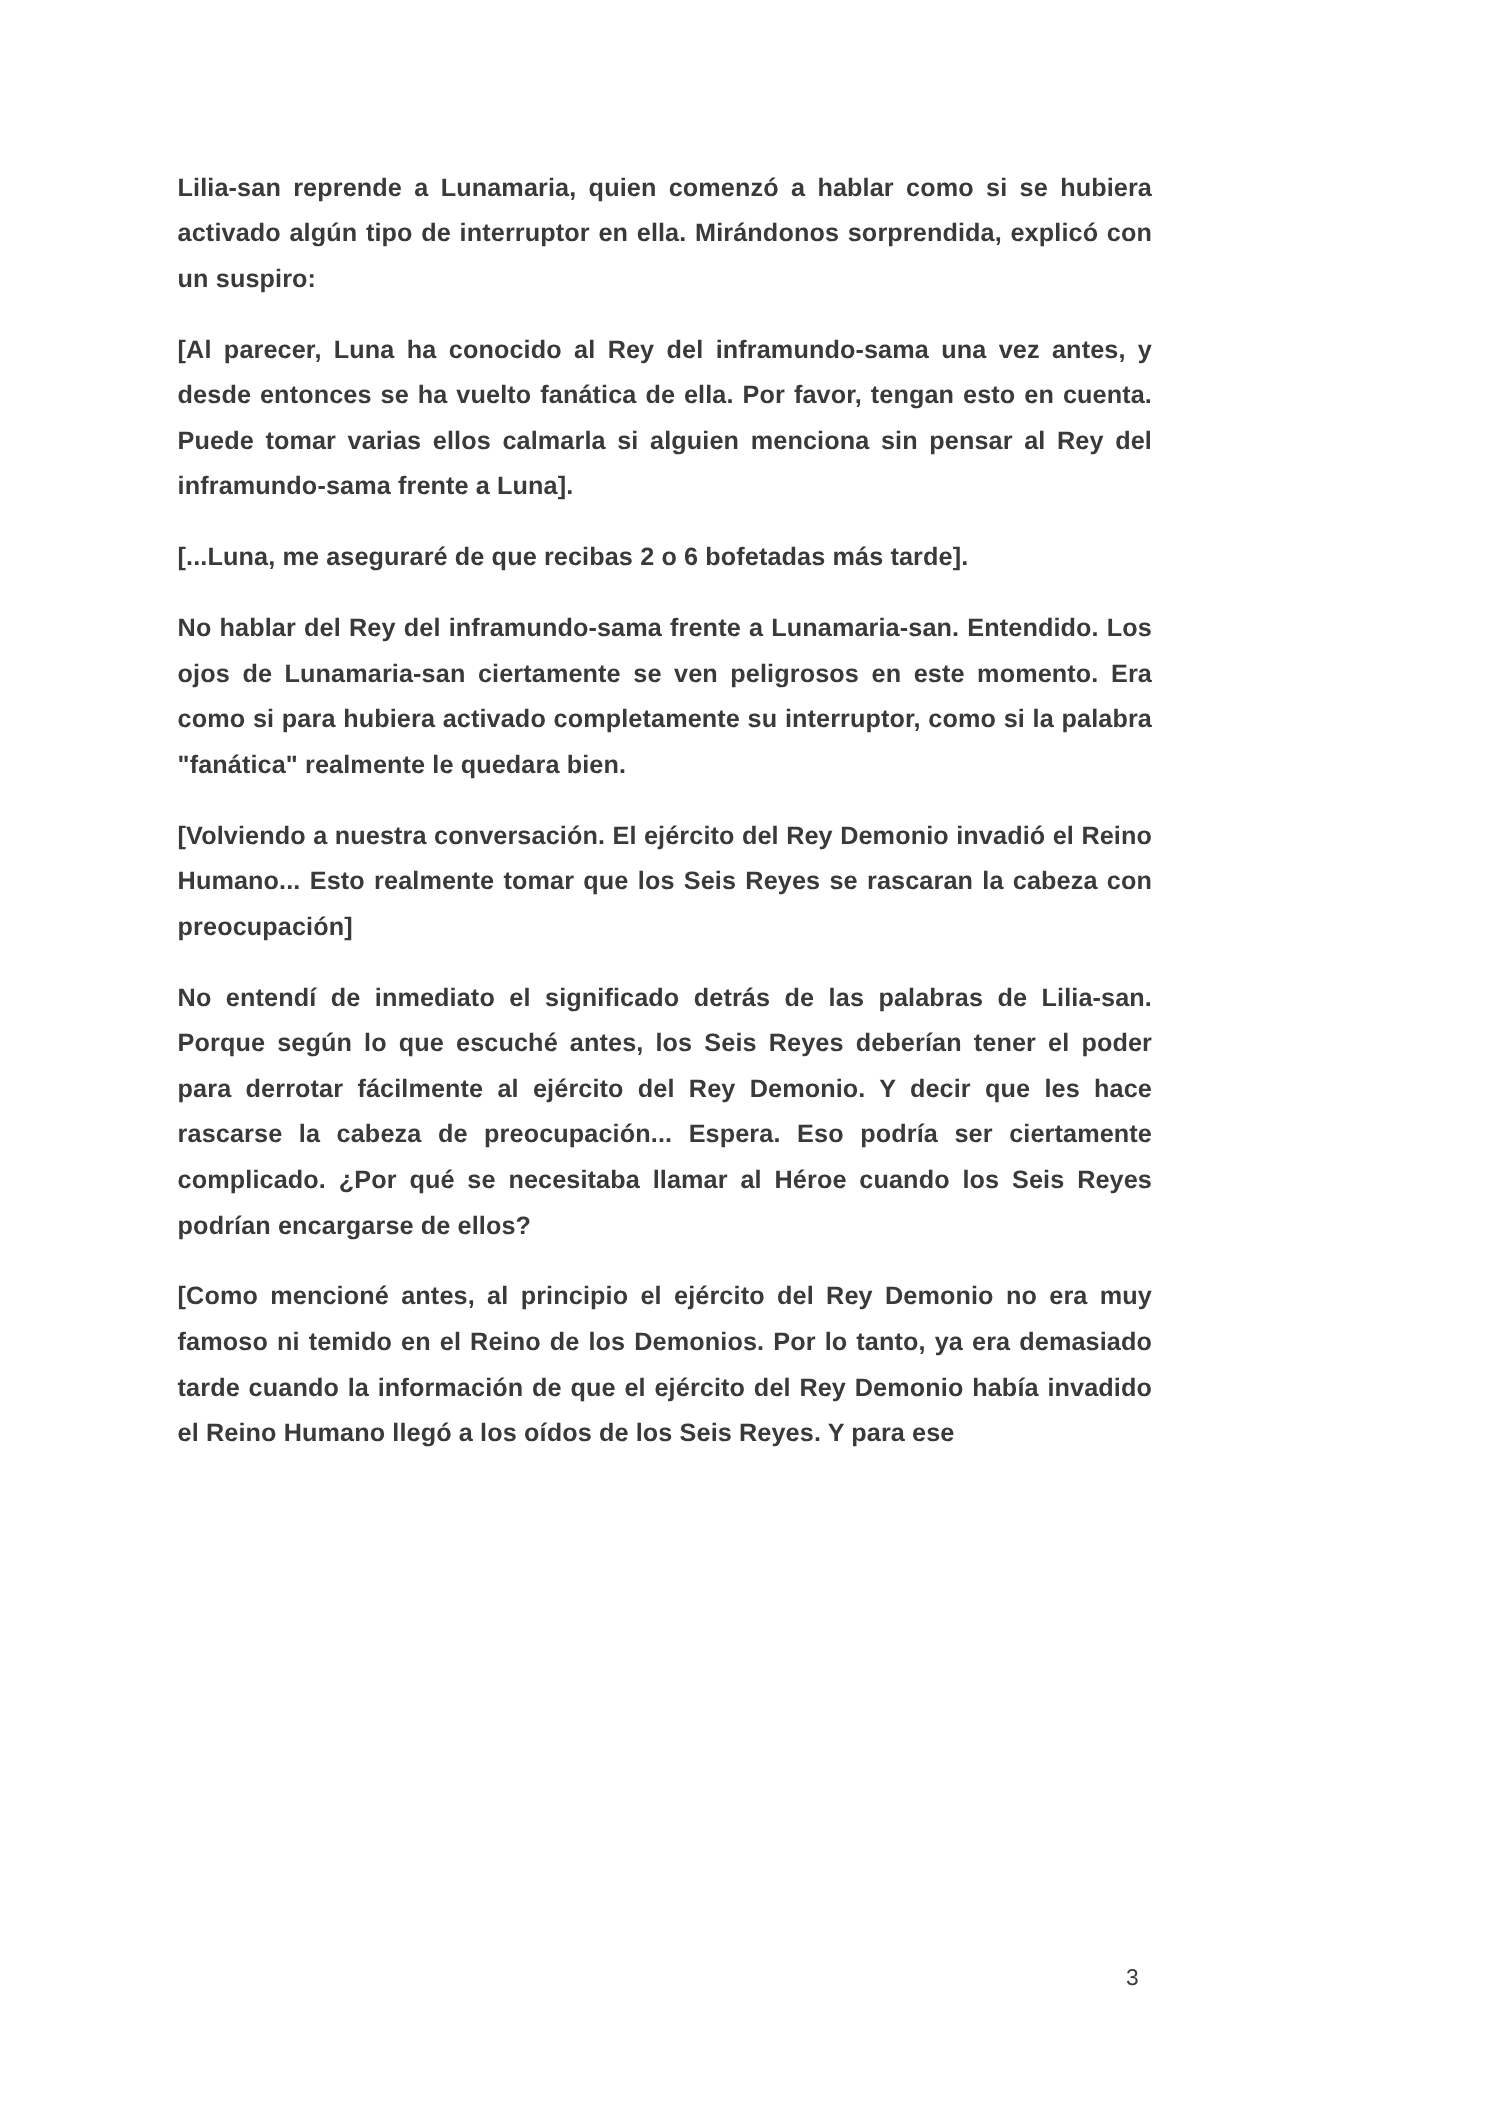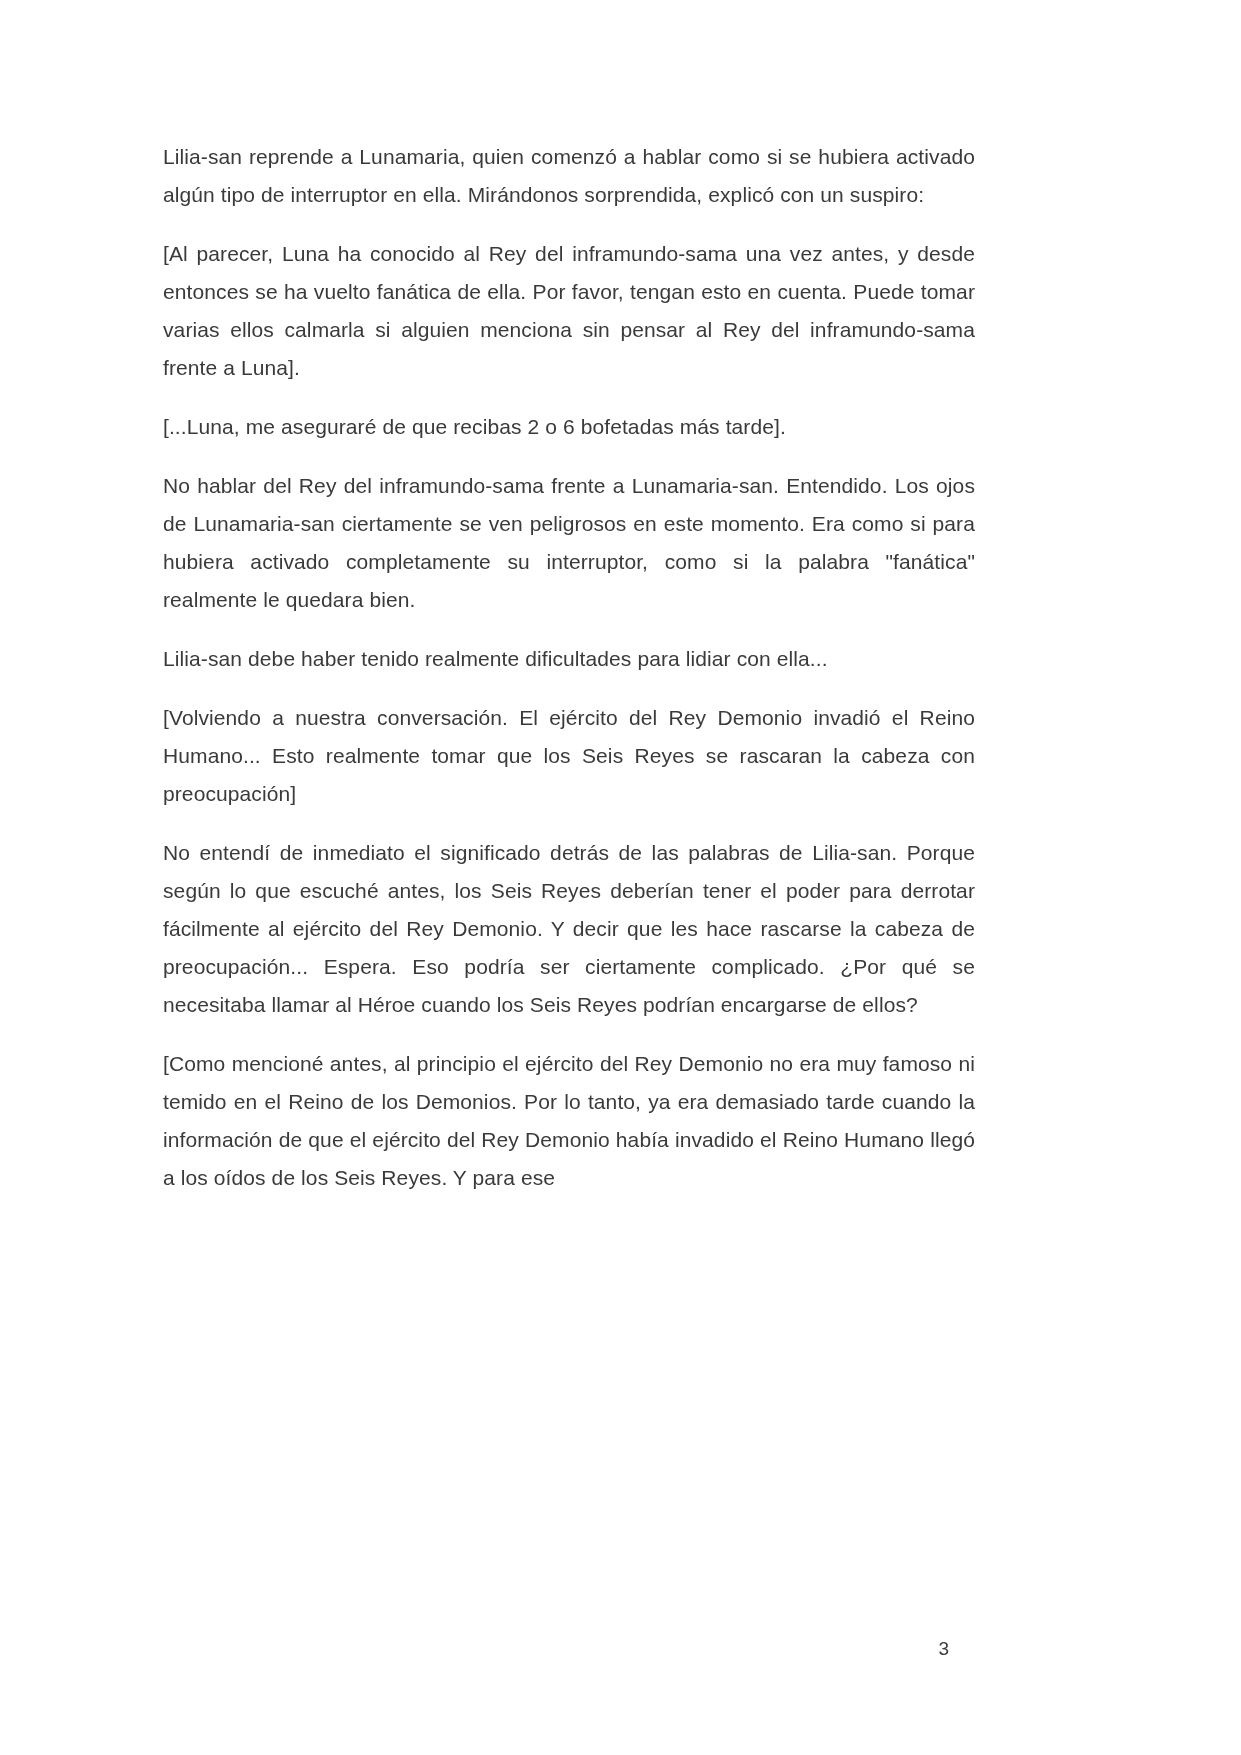--- a/index.html
+++ b/index.html
@@ -13,22 +13,23 @@
     height: 1755px;
     background: #ffffff;
     box-sizing: border-box;
     font-family: "Liberation Sans", sans-serif;
     color: #3b3b3b;
     overflow: hidden;
   }
   .content {
     position: absolute;
     top: 138px;
-    left: 163px;
+    left: 148px;
     width: 812px;
+    font-weight: bold;
   }
   .content p {
     margin: 0 0 21px 0;
     font-size: 21px;
     line-height: 38px;
     text-align: justify;
     color: #3a3a3a;
     letter-spacing: 0.1px;
   }
   .page-number {
@@ -41,19 +42,18 @@
 </style>
 </head>
 <body>
 
 <div class="page">
   <div class="content">
     <p>Lilia-san reprende a Lunamaria, quien comenzó a hablar como si se hubiera activado algún tipo de interruptor en ella. Mirándonos sorprendida, explicó con un suspiro:</p>
     <p>[Al parecer, Luna ha conocido al Rey del inframundo-sama una vez antes, y desde entonces se ha vuelto fanática de ella. Por favor, tengan esto en cuenta. Puede tomar varias ellos calmarla si alguien menciona sin pensar al Rey del inframundo-sama frente a Luna].</p>
     <p>[...Luna, me aseguraré de que recibas 2 o 6 bofetadas más tarde].</p>
     <p>No hablar del Rey del inframundo-sama frente a Lunamaria-san. Entendido. Los ojos de Lunamaria-san ciertamente se ven peligrosos en este momento. Era como si para hubiera activado completamente su interruptor, como si la palabra "fanática" realmente le quedara bien.</p>
-    <p>Lilia-san debe haber tenido realmente dificultades para lidiar con ella...</p>
     <p>[Volviendo a nuestra conversación. El ejército del Rey Demonio invadió el Reino Humano... Esto realmente tomar que los Seis Reyes se rascaran la cabeza con preocupación]</p>
     <p>No entendí de inmediato el significado detrás de las palabras de Lilia-san. Porque según lo que escuché antes, los Seis Reyes deberían tener el poder para derrotar fácilmente al ejército del Rey Demonio. Y decir que les hace rascarse la cabeza de preocupación... Espera. Eso podría ser ciertamente complicado. ¿Por qué se necesitaba llamar al Héroe cuando los Seis Reyes podrían encargarse de ellos?</p>
     <p>[Como mencioné antes, al principio el ejército del Rey Demonio no era muy famoso ni temido en el Reino de los Demonios. Por lo tanto, ya era demasiado tarde cuando la información de que el ejército del Rey Demonio había invadido el Reino Humano llegó a los oídos de los Seis Reyes. Y para ese</p>
   </div>
   <div class="page-number">3</div>
 </div>
 
 </body></html>

